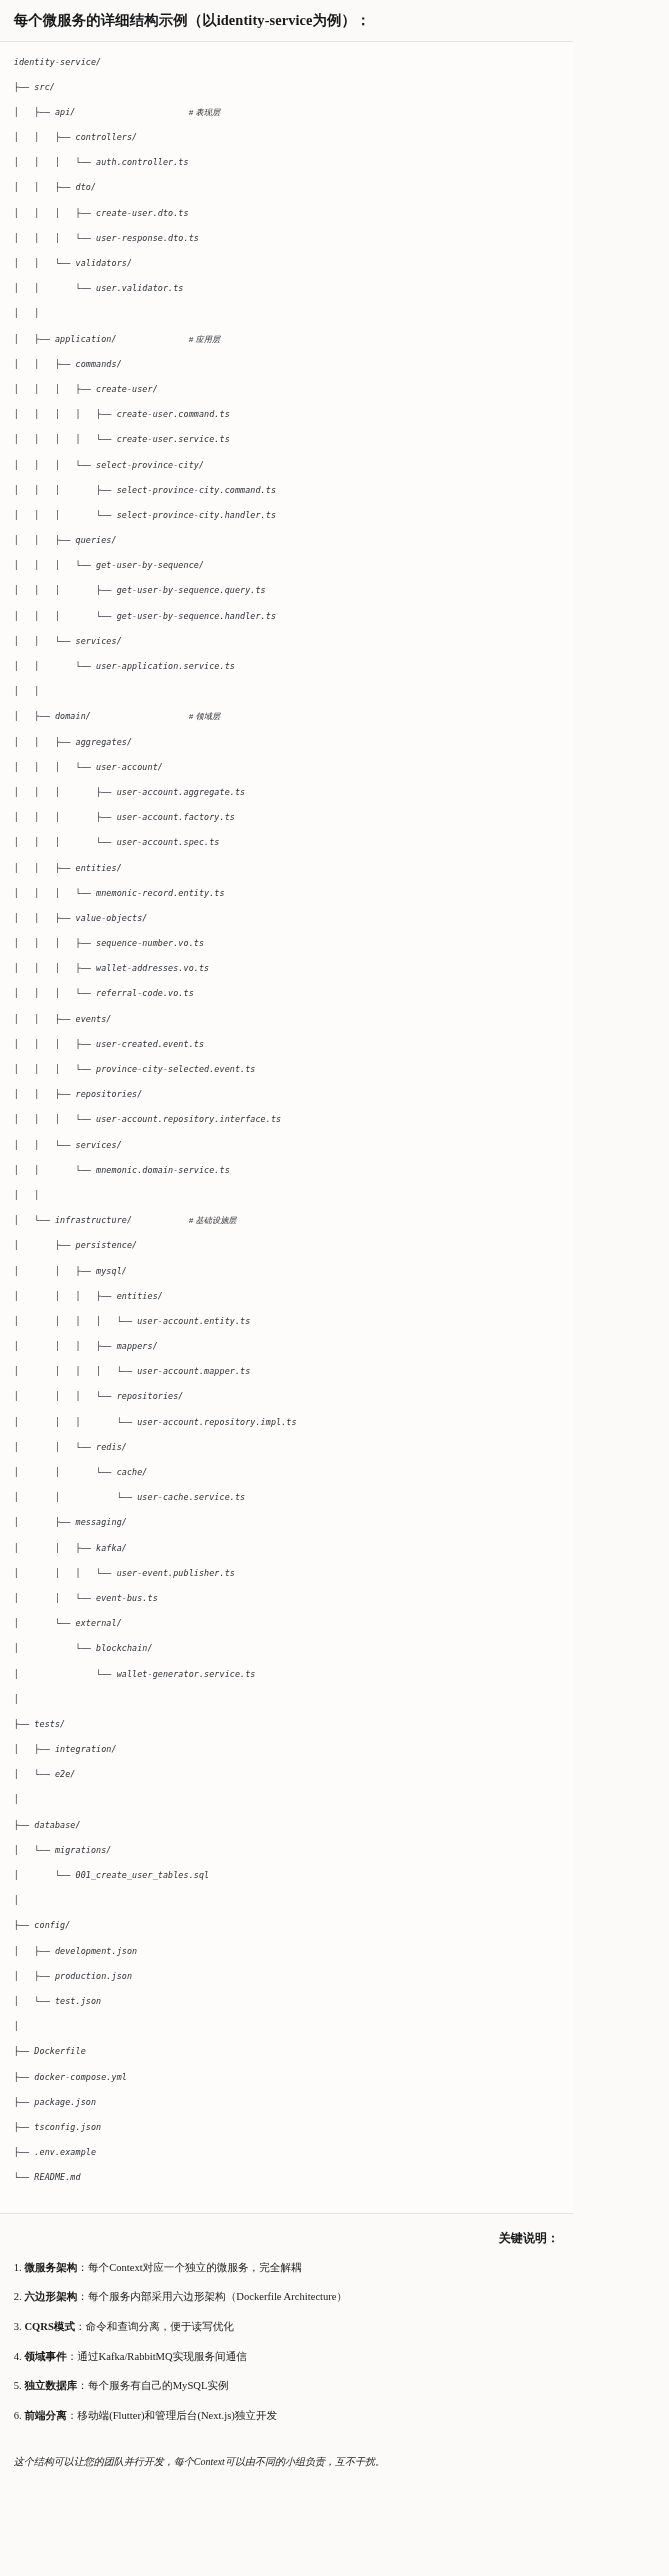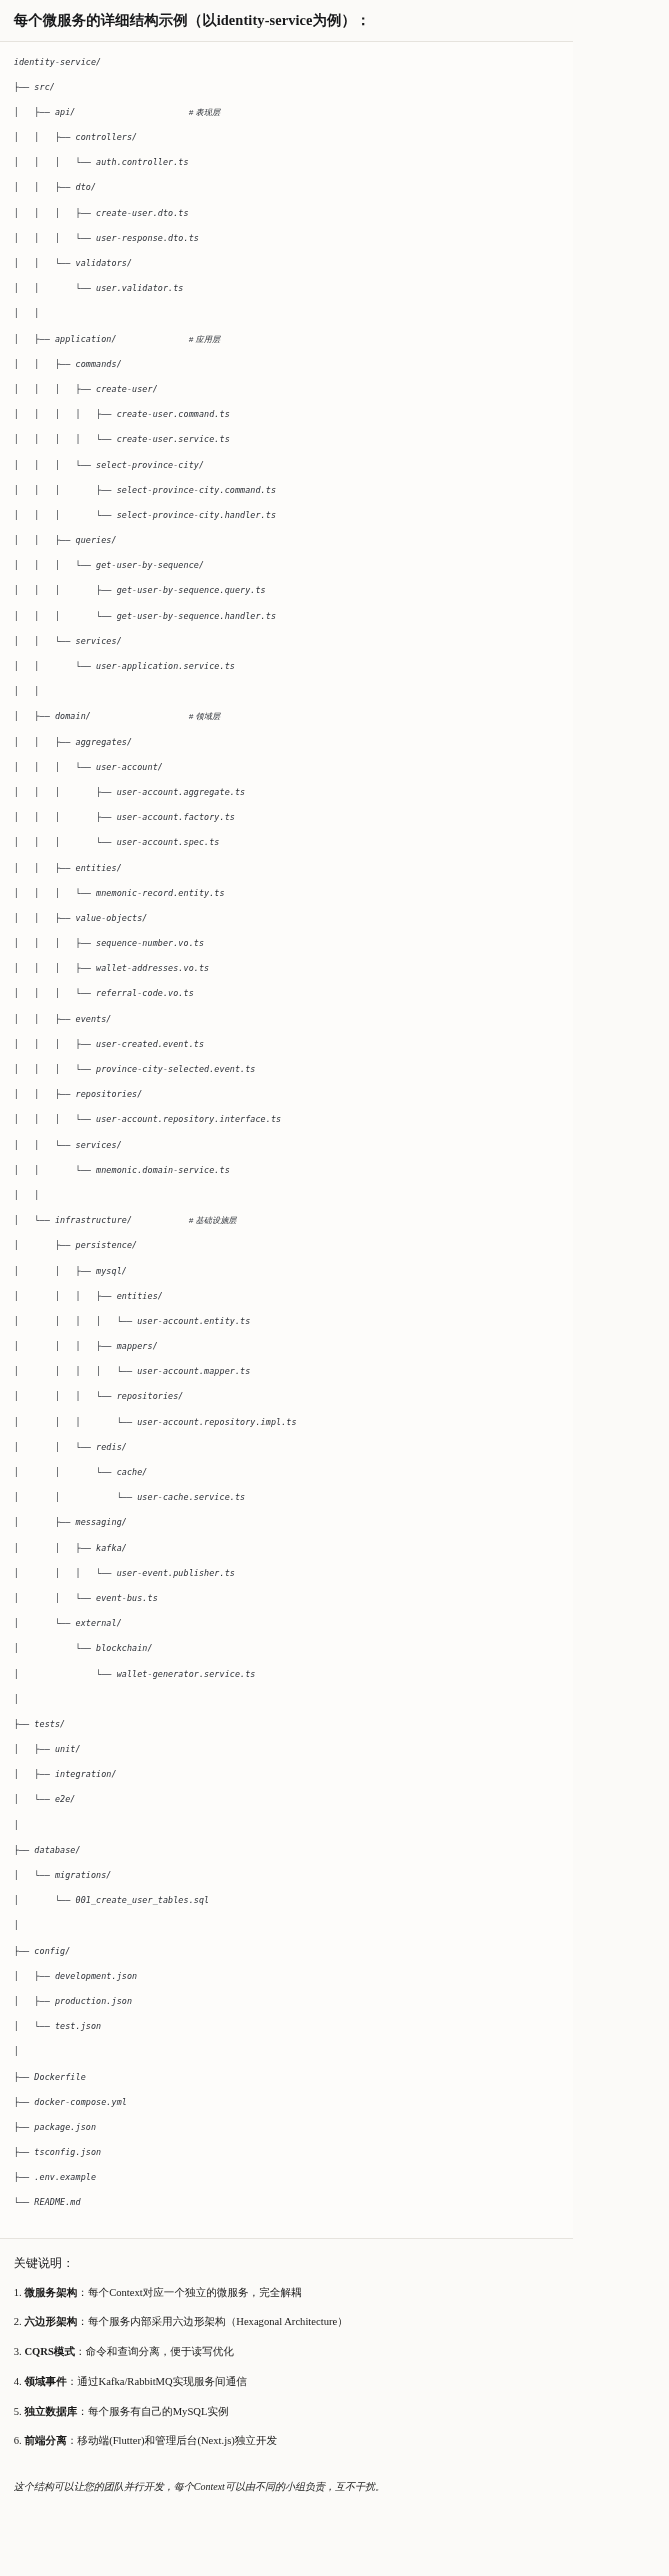--- a/index.html
+++ b/index.html
@@ -62,25 +62,26 @@
     text-align: right;
   }
 
   
   .notes {
     padding: 16.3px 13.8px 12.5px 13.8px;
     background: #fbfaf8;
   }
   .notes-title {
     font-family: "Liberation Serif", "DejaVu Serif", serif;
-    font-weight: normal;
+    font-weight: bold;
     font-size: 12px;
     color: #17181a;
     margin: 0 0 12.5px 0;
     letter-spacing: 0.1px;
+    text-align: right;
   }
   .note-item {
     font-family: "Liberation Serif", "DejaVu Serif", serif;
     font-size: 10.6px;
     line-height: 1.5;
     color: #1a1a1a;
     margin: 0 0 13.8px 0;
     display: block;
   }
   .note-num {
@@ -172,21 +173,20 @@
 <span class="row"><span>│       │           └── user-cache.service.ts</span></span>
 <span class="row"><span>│       ├── messaging/</span></span>
 <span class="row"><span>│       │   ├── kafka/</span></span>
 <span class="row"><span>│       │   │   └── user-event.publisher.ts</span></span>
 <span class="row"><span>│       │   └── event-bus.ts</span></span>
 <span class="row"><span>│       └── external/</span></span>
 <span class="row"><span>│           └── blockchain/</span></span>
 <span class="row"><span>│               └── wallet-generator.service.ts</span></span>
 <span class="row"><span>│</span></span>
 <span class="row"><span>├── tests/</span></span>
-<span class="row"><span>│   ├── unit/</span></span>
 <span class="row"><span>│   ├── integration/</span></span>
 <span class="row"><span>│   └── e2e/</span></span>
 <span class="row"><span>│</span></span>
 <span class="row"><span>├── database/</span></span>
 <span class="row"><span>│   └── migrations/</span></span>
 <span class="row"><span>│       └── 001_create_user_tables.sql</span></span>
 <span class="row"><span>│</span></span>
 <span class="row"><span>├── config/</span></span>
 <span class="row"><span>│   ├── development.json</span></span>
 <span class="row"><span>│   ├── production.json</span></span>
@@ -198,21 +198,21 @@
 <span class="row"><span>├── tsconfig.json</span></span>
 <span class="row"><span>├── .env.example</span></span>
 <span class="row"><span>└── README.md</span></span>
 </pre>
   </div>
 
   <div class="notes">
     <div class="notes-title">关键说明：</div>
     <div id="notes-render">
         <div class="note-item"><span class="note-num">1. </span><span class="note-term">微服务架构</span><span class="note-desc">：</span><span class="note-desc">每个Context对应一个独立的微服务，完全解耦</span></div>
-        <div class="note-item"><span class="note-num">2. </span><span class="note-term">六边形架构</span><span class="note-desc">：</span><span class="note-desc">每个服务内部采用六边形架构（Hexagonal Architecture）</span></div>
+        <div class="note-item"><span class="note-num">2. </span><span class="note-term">六边形架构</span><span class="note-desc">：</span><span class="note-desc">每个服务内部采用六边形架构（Dockerfile Architecture）</span></div>
         <div class="note-item"><span class="note-num">3. </span><span class="note-term">CQRS模式</span><span class="note-desc">：</span><span class="note-desc">命令和查询分离，便于读写优化</span></div>
         <div class="note-item"><span class="note-num">4. </span><span class="note-term">领域事件</span><span class="note-desc">：</span><span class="note-desc">通过Kafka/RabbitMQ实现服务间通信</span></div>
         <div class="note-item"><span class="note-num">5. </span><span class="note-term">独立数据库</span><span class="note-desc">：</span><span class="note-desc">每个服务有自己的MySQL实例</span></div>
         <div class="note-item"><span class="note-num">6. </span><span class="note-term">前端分离</span><span class="note-desc">：</span><span class="note-desc">移动端(Flutter)和管理后台(Next.js)独立开发</span></div>
       </div>
   </div>
 
   <div class="footer-note">这个结构可以让您的团队并行开发，每个Context可以由不同的小组负责，互不干扰。</div>
 
 </div>

